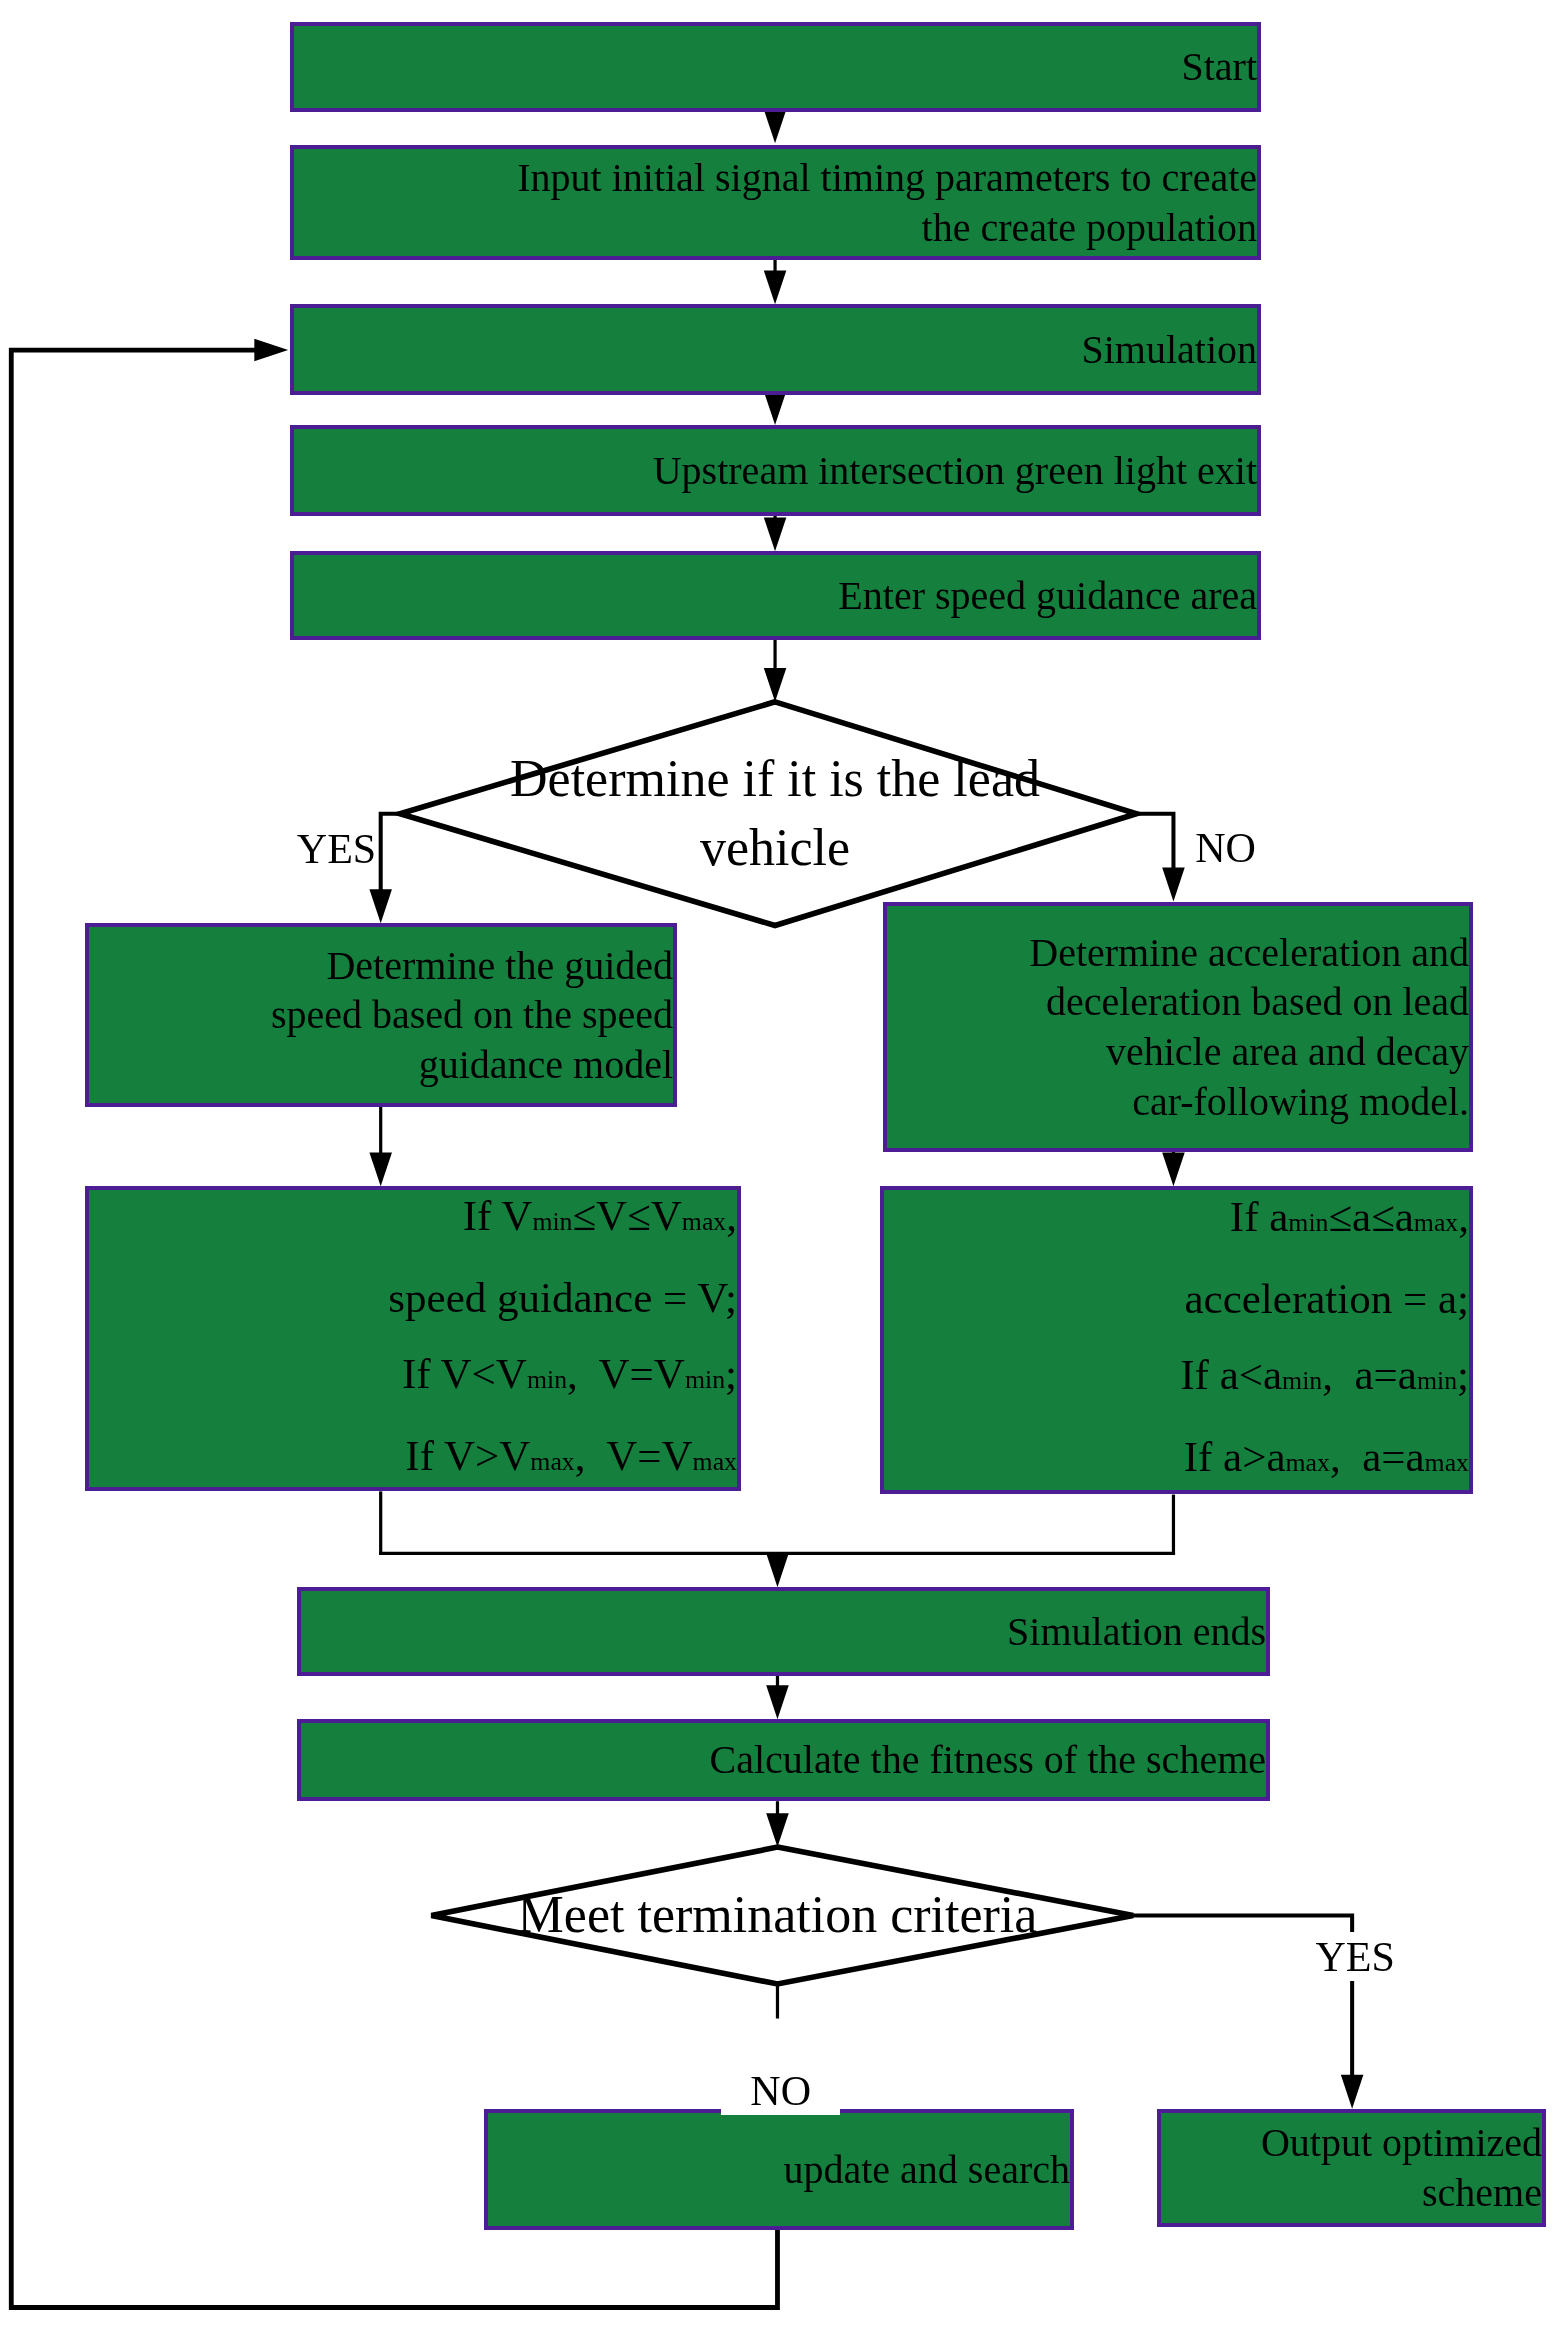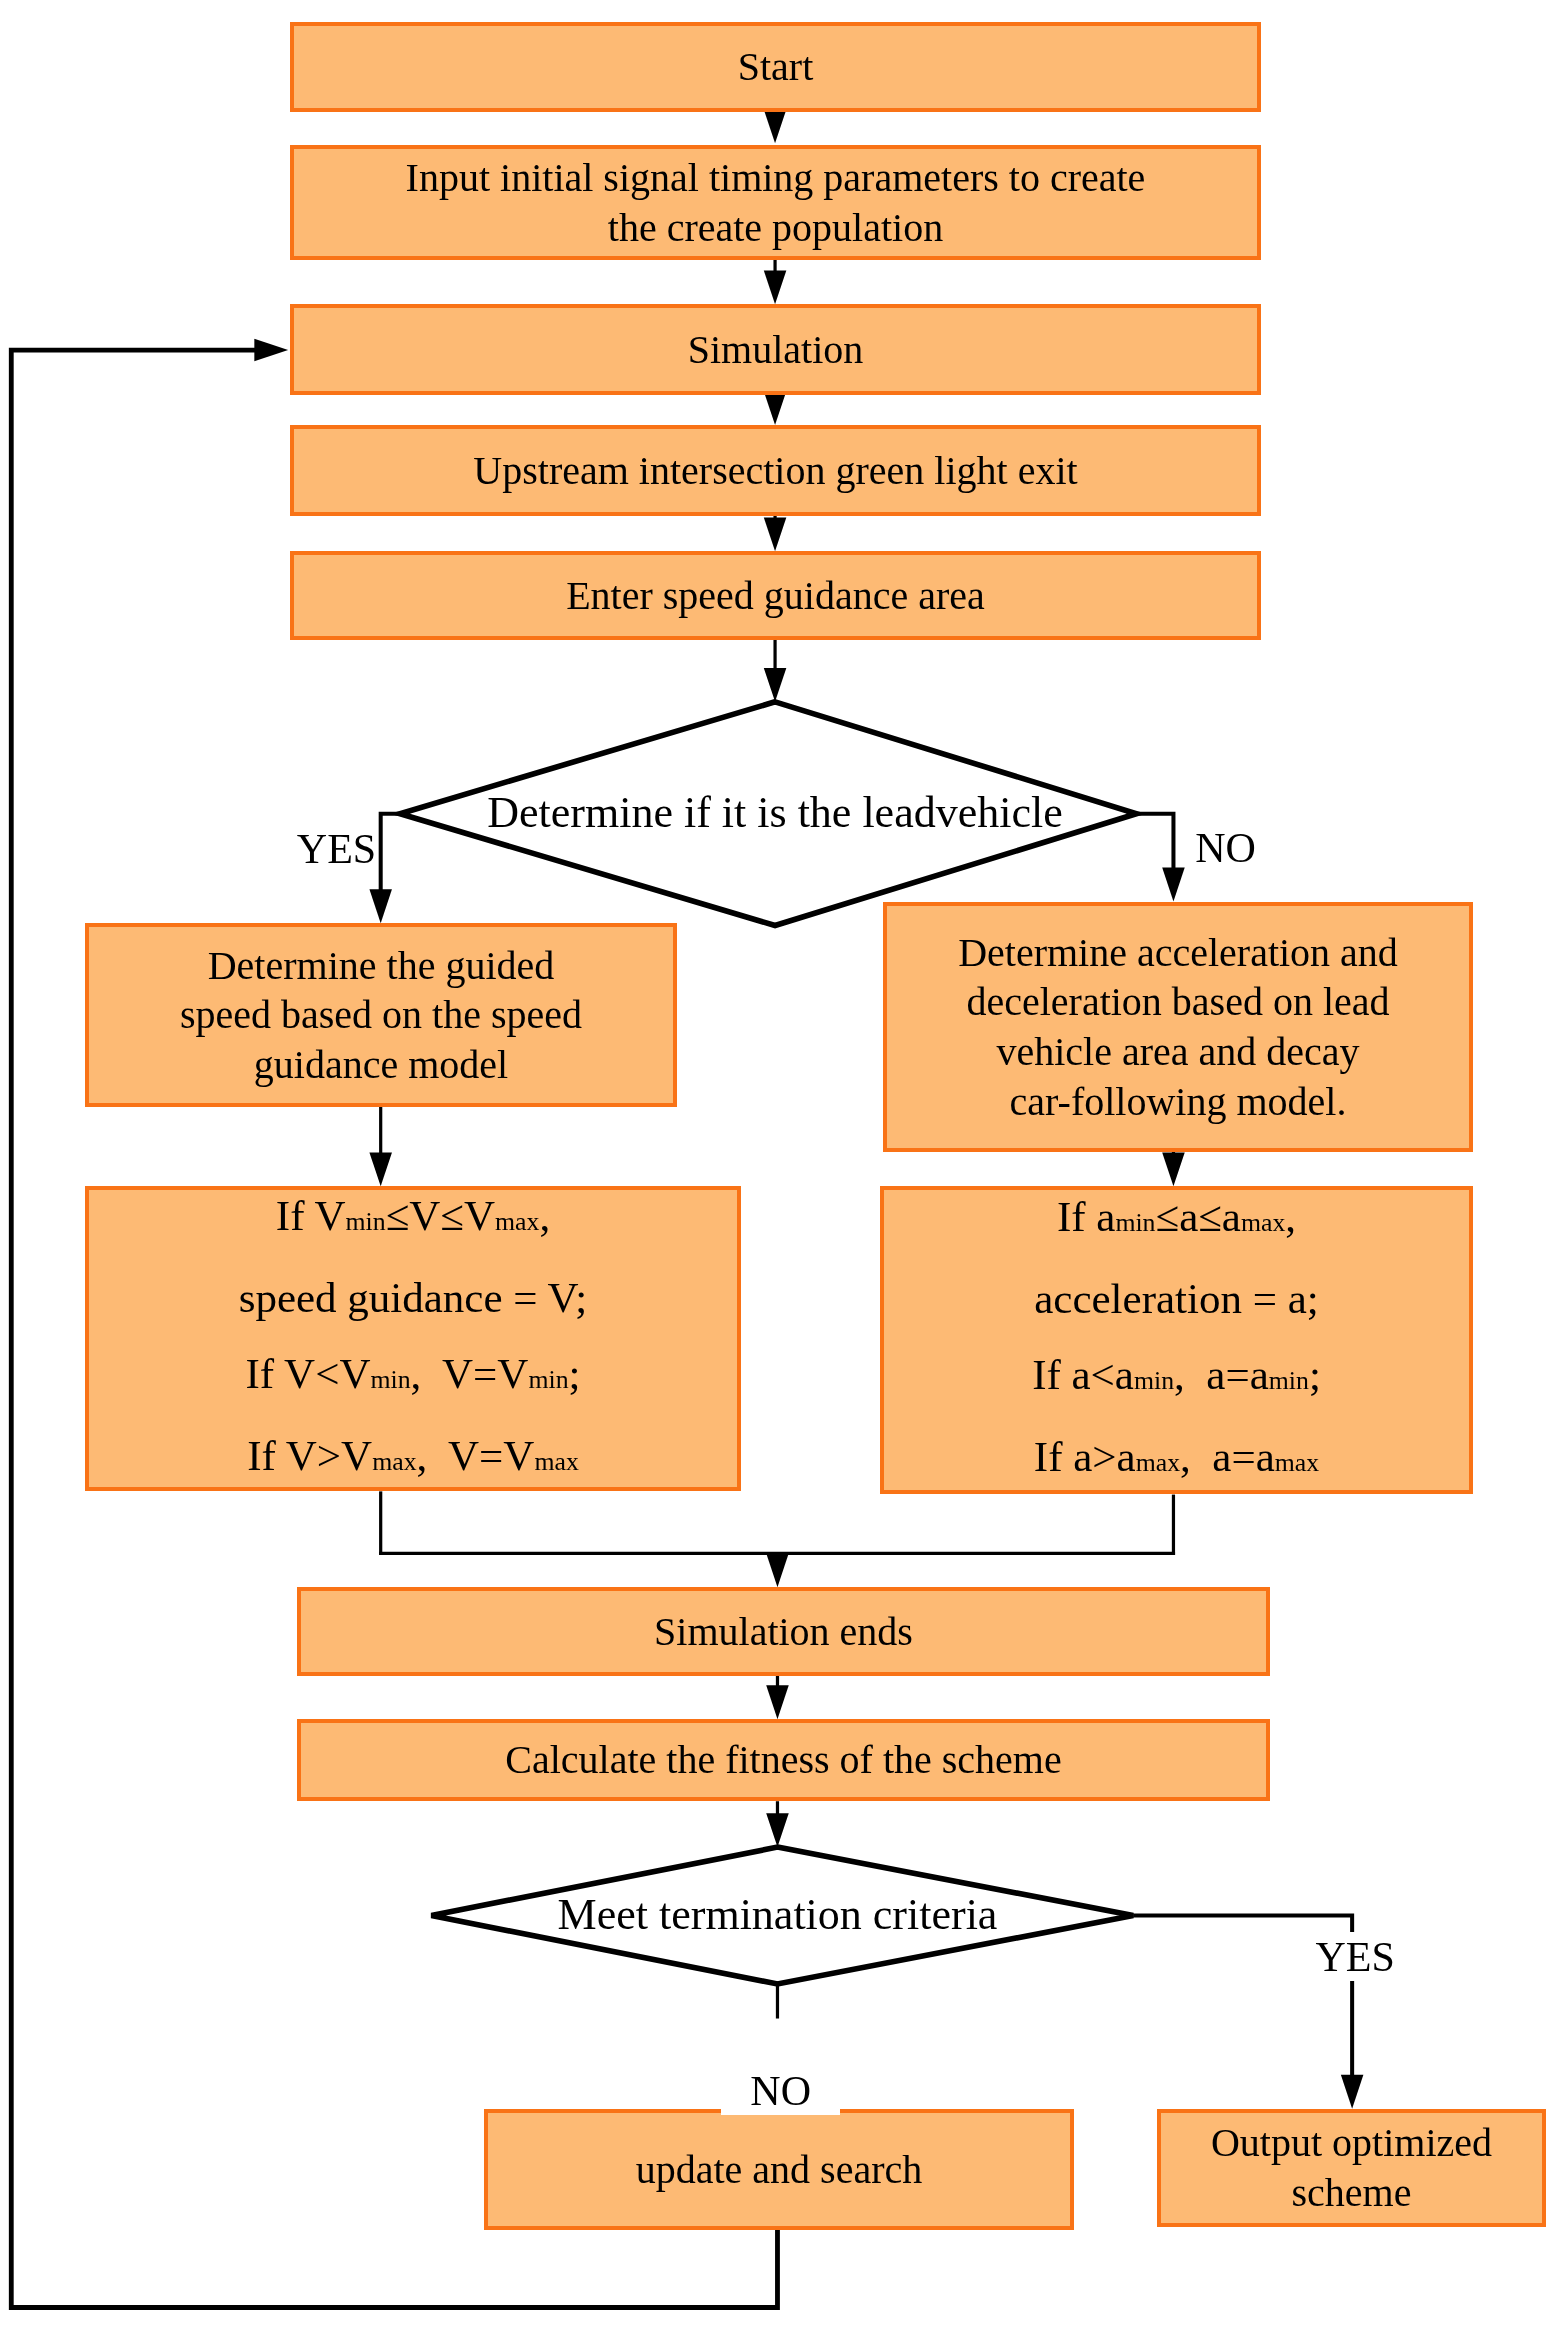--- a/index.html
+++ b/index.html
@@ -2,30 +2,30 @@
 <html style="font-size:13px"><head>
 <meta charset="utf-8">
 <style>
   html,body{margin:0;padding:0;background:#ffffff;}
   #canvas{
     position:relative;width:1563px;height:2330px;background:#ffffff;
     font-family:"Liberation Serif","DejaVu Serif",serif;color:#000000;overflow:hidden;
   }
   #connectors{position:absolute;left:0;top:0;z-index:1;}
   .box{
-    position:absolute;box-sizing:border-box;border:4px solid #f97316;background:#fdba74;
-    display:flex;flex-direction:column;align-items:center;justify-content:center;
+    position:absolute;box-sizing:border-box;border:4px solid #4c1d95;background:#15803d;
+    display:flex;flex-direction:column;align-items:flex-end;justify-content:center;
     text-align:center;z-index:2;font-size:40px;line-height:1.24;
   }
   .formula-box{font-size:43px;line-height:76px;}
   .tline{white-space:pre;}
   .seg-small{font-size:0.60em;}
   .dtext{
-    position:absolute;z-index:3;display:flex;flex-direction:row;align-items:center;
-    justify-content:center;text-align:center;font-size:44px;line-height:1.32;
+    position:absolute;z-index:3;display:flex;flex-direction:column;align-items:center;
+    justify-content:center;text-align:center;font-size:52px;line-height:1.32;
   }
   .edge-label{position:absolute;z-index:4;font-size:42px;text-align:center;line-height:1.1;margin-top:44px;}
   .edge-label.bg{background:#ffffff;padding:1.6px 3.2px;}
 </style>
 </head>
 <body>
 
 <div id="canvas">
 
   <svg id="connectors" width="1563" height="2330" viewBox="0 0 1942 2895">

